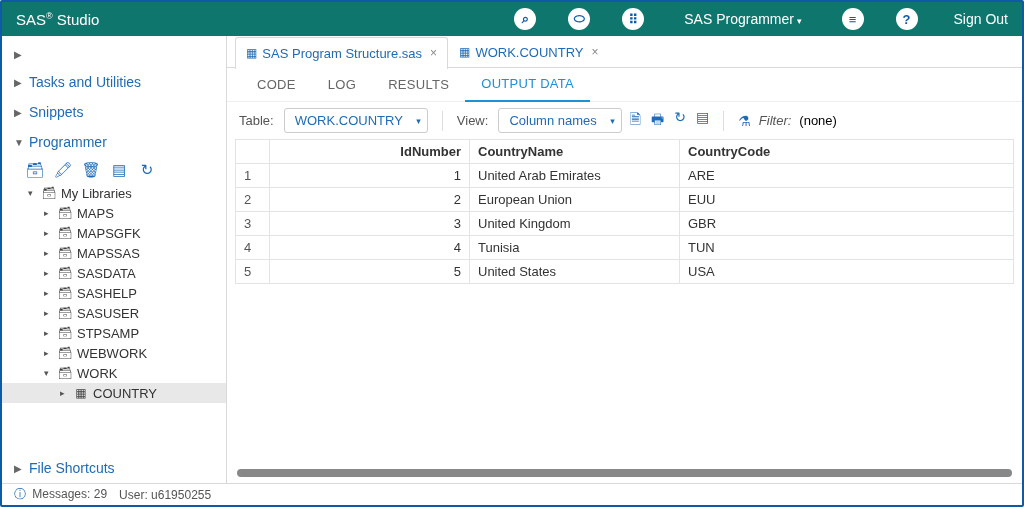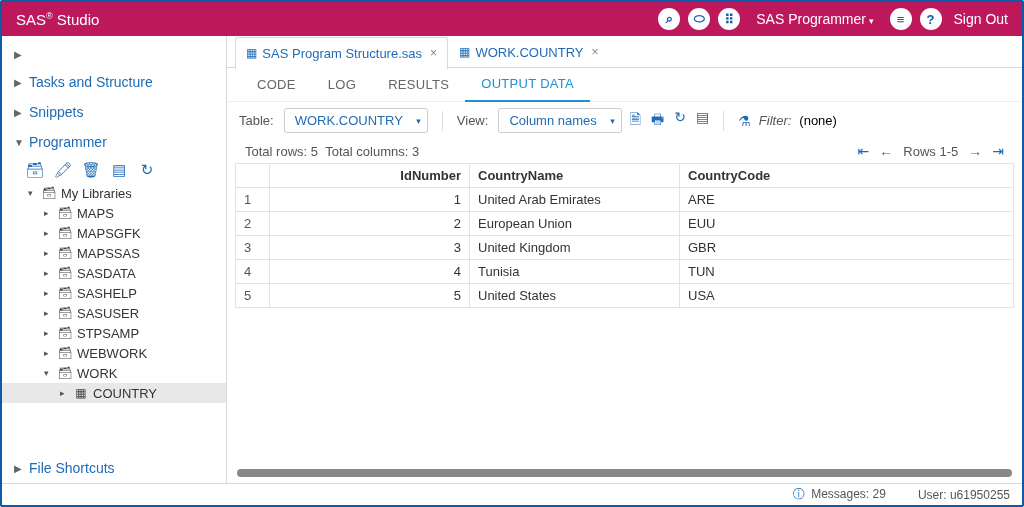--- a/index.html
+++ b/index.html
@@ -1,19 +1,19 @@
 <!DOCTYPE html>
 <html><head>
 <meta charset="utf-8">
 <style>
 * { box-sizing: border-box; margin: 0; padding: 0; font-family: Arial, Helvetica, sans-serif; }
 body { width: 1024px; height: 507px; background: #fff; border: 2px solid #0d5aa7; border-radius: 2px; overflow: hidden; display: flex; flex-direction: column; font-size: 13px; color: #333; }
 
 
-.topbar { background: #be185d; color: #fff; height: 34px; display: flex; align-items: center; padding: 0 14px; }
+.topbar { background: #0f766e; color: #fff; height: 34px; display: flex; align-items: center; padding: 0 14px; gap: 24px; }
 .topbar .title { font-size: 15px; }
 .topbar .title sup { font-size: 9px; }
 .topbar .spacer { flex: 1; }
 .topbar .hicon { width: 22px; height: 22px; border-radius: 50%; background: #fff; color: #0d5aa7; display: flex; align-items: center; justify-content: center; margin: 0 4px; font-weight: bold; font-size: 13px; cursor: pointer; }
 .topbar .user { margin: 0 12px; font-size: 14px; cursor: pointer; }
 .topbar .user .caret { font-size: 9px; margin-left: 3px; }
 .topbar .signout { margin-left: 8px; font-size: 14px; cursor: pointer; }
 
 
 .main { flex: 1; display: flex; overflow: hidden; }
@@ -64,21 +64,21 @@
 .grid { flex: 1; overflow: auto; margin: 0 8px 8px 8px; }
 table.datagrid { border-collapse: collapse; width: 100%; font-size: 13px; }
 .datagrid th, .datagrid td { border: 1px solid #e3e3e3; padding: 4px 8px; text-align: left; height: 24px; }
 .datagrid th { background: #fff; font-weight: bold; }
 .datagrid th.idx, .datagrid td.idx { width: 34px; text-align: left; color: #555; }
 .datagrid th.idn, .datagrid td.idn { width: 200px; text-align: right; }
 .datagrid td.name { width: 210px; }
 .scrollstub { height: 8px; background: #888; border-radius: 4px; margin: 0 10px 6px 10px; }
 
 
-.statusbar { height: 22px; border-top: 1px solid #d9d9d9; display: flex; align-items: center; justify-content: flex-end; padding: 0 12px; font-size: 12px; color: #555; gap: 32px; }
+.statusbar { height: 22px; border-top: 1px solid #d9d9d9; display: flex; align-items: center; padding: 0 12px; font-size: 12px; color: #555; gap: 12px; }
 .statusbar .msgicon { color: #1f6bb5; margin-right: 3px; }
 </style>
 </head>
 <body>
 
 <div class="topbar">
   <span class="title">
     <span>SAS</span><sup>®</sup>
     <span>Studio</span>
   </span>
@@ -95,21 +95,21 @@
 </div>
 
 <div class="main">
 
   <div class="leftnav">
     <div class="section">
         <span class="caret">▶</span>
       </div>
     <div class="section">
         <span class="caret">▶</span>
-        <span>Tasks and Structure</span>
+        <span>Tasks and Utilities</span>
       </div>
     <div class="section">
         <span class="caret">▶</span>
         <span>Snippets</span>
       </div>
     <div class="section expanded">
         <span class="caret">▼</span>
         <span>Programmer</span>
       </div>
 
@@ -223,32 +223,20 @@
         <span class="bicon">🖶</span>
         <span class="bicon">↻</span>
         <span class="bicon">▤</span>
       </span>
       <span class="sep"></span>
       <span class="bicon" style="color:#1f6bb5">⚗</span>
       <span class="filterlbl">Filter:</span>
       <span class="filterval">(none)</span>
     </div>
 
-    <div class="datainfo">
-      <span>Total rows: 5</span>&nbsp;&nbsp;
-      <span>Total columns: 3</span>
-      <span class="spacer2"></span>
-      <span class="nav">
-        <span class="navbtn">⇤</span>
-        <span class="navbtn">←</span>
-        <span class="navlbl">Rows 1-5</span>
-        <span class="navbtn">→</span>
-        <span class="navbtn">⇥</span>
-      </span>
-    </div>
 
     <div class="grid">
       <table class="datagrid">
         <thead>
           <tr>
             <th class="idx"></th>
             <th class="idn">IdNumber</th>
             <th>CountryName</th>
             <th>CountryCode</th>
           </tr>

